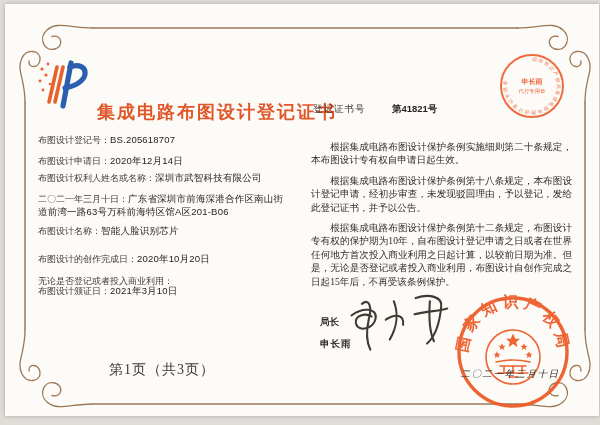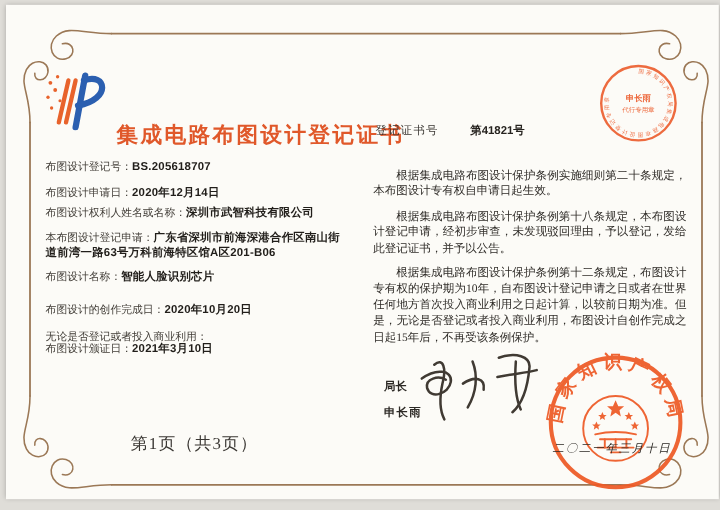--- a/index.html
+++ b/index.html
@@ -29,21 +29,21 @@
   .certno .lab{color:#3a3733;letter-spacing:1px;}
   .certno .val{margin-left:24px;font-family:"Liberation Sans","DejaVu Sans",sans-serif;font-weight:bold;color:#26231f;}
   
   .field{
     left:33px;width:246px;z-index:2;
     font-size:9px;line-height:11.5px;
   }
   .field .lab{color:#403c36;}
   .field .val{
     font-family:"Liberation Sans","DejaVu Sans",sans-serif;
-    font-weight:bold;color:#211e1a;font-size:9.5px;letter-spacing:.2px;
+    font-weight:normal;color:#211e1a;font-size:9.5px;letter-spacing:.2px;
   }
   .f1{top:130px}.f2{top:151px}.f3{top:168px}.f4{top:189px}
   .f5{top:221px}.f6{top:249px}.f7{top:271px}.f8{top:281px}
   
   .paras{left:306px;top:136px;width:261px;z-index:2;}
   .paras p{
     margin:0 0 7px 0;font-size:9.6px;line-height:13.4px;
     text-indent:2em;color:#2f2c28;text-align:justify;
   }
   .footer{left:104px;top:357px;z-index:2;font-size:14px;color:#3a3733;letter-spacing:1px;}
@@ -120,21 +120,21 @@
   <div class="abs field f1">
     <span class="lab">布图设计登记号：</span><span class="val">BS.205618707</span>
   </div>
   <div class="abs field f2">
     <span class="lab">布图设计申请日：</span><span class="val">2020年12月14日</span>
   </div>
   <div class="abs field f3">
     <span class="lab">布图设计权利人姓名或名称：</span><span class="val">深圳市武智科技有限公司</span>
   </div>
   <div class="abs field f4">
-    <span class="lab">本布图设计登记申请：</span><span class="val">广东省深圳市前海深港合作区南山街道前湾一路63号万科前海特区馆A区201-B06</span>
+    <span class="lab">二〇二一年三月十日：</span><span class="val">广东省深圳市前海深港合作区南山街道前湾一路63号万科前海特区馆A区201-B06</span>
   </div>
   <div class="abs field f5">
     <span class="lab">布图设计名称：</span><span class="val">智能人脸识别芯片</span>
   </div>
   <div class="abs field f6">
     <span class="lab">布图设计的创作完成日：</span><span class="val">2020年10月20日</span>
   </div>
   <div class="abs field f7">
     <span class="lab">无论是否登记或者投入商业利用：</span><span class="val"></span>
   </div>

